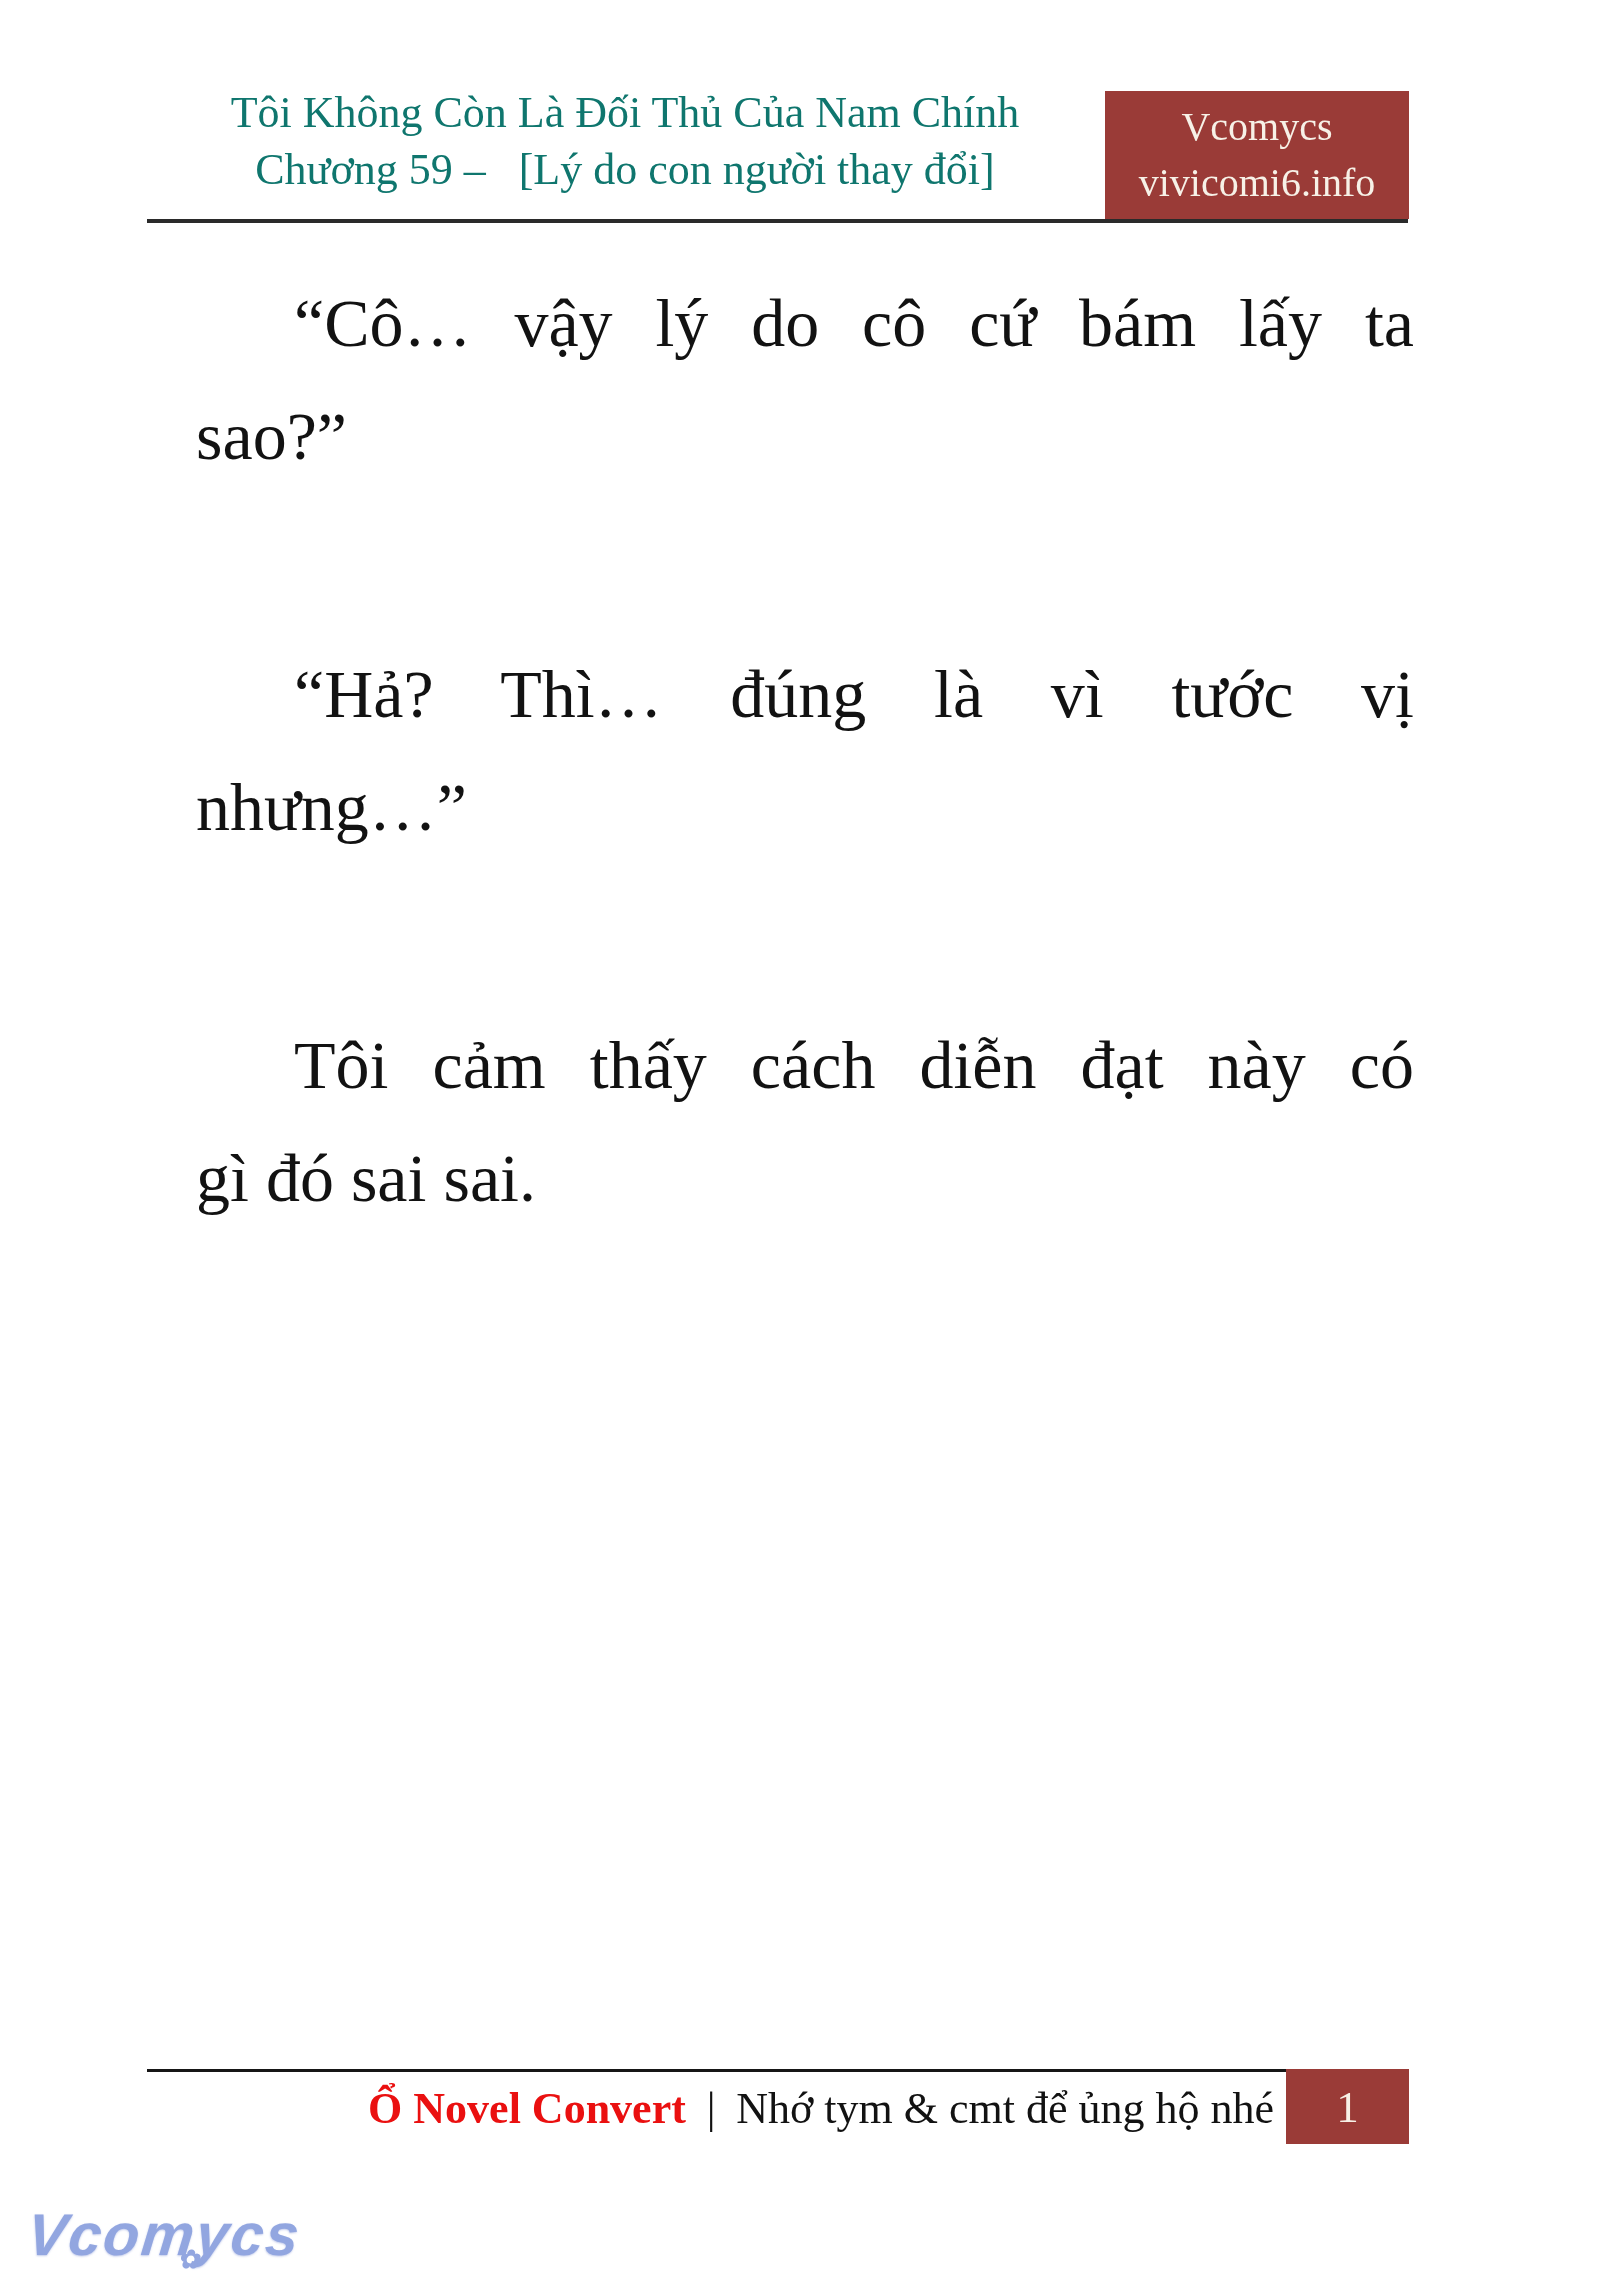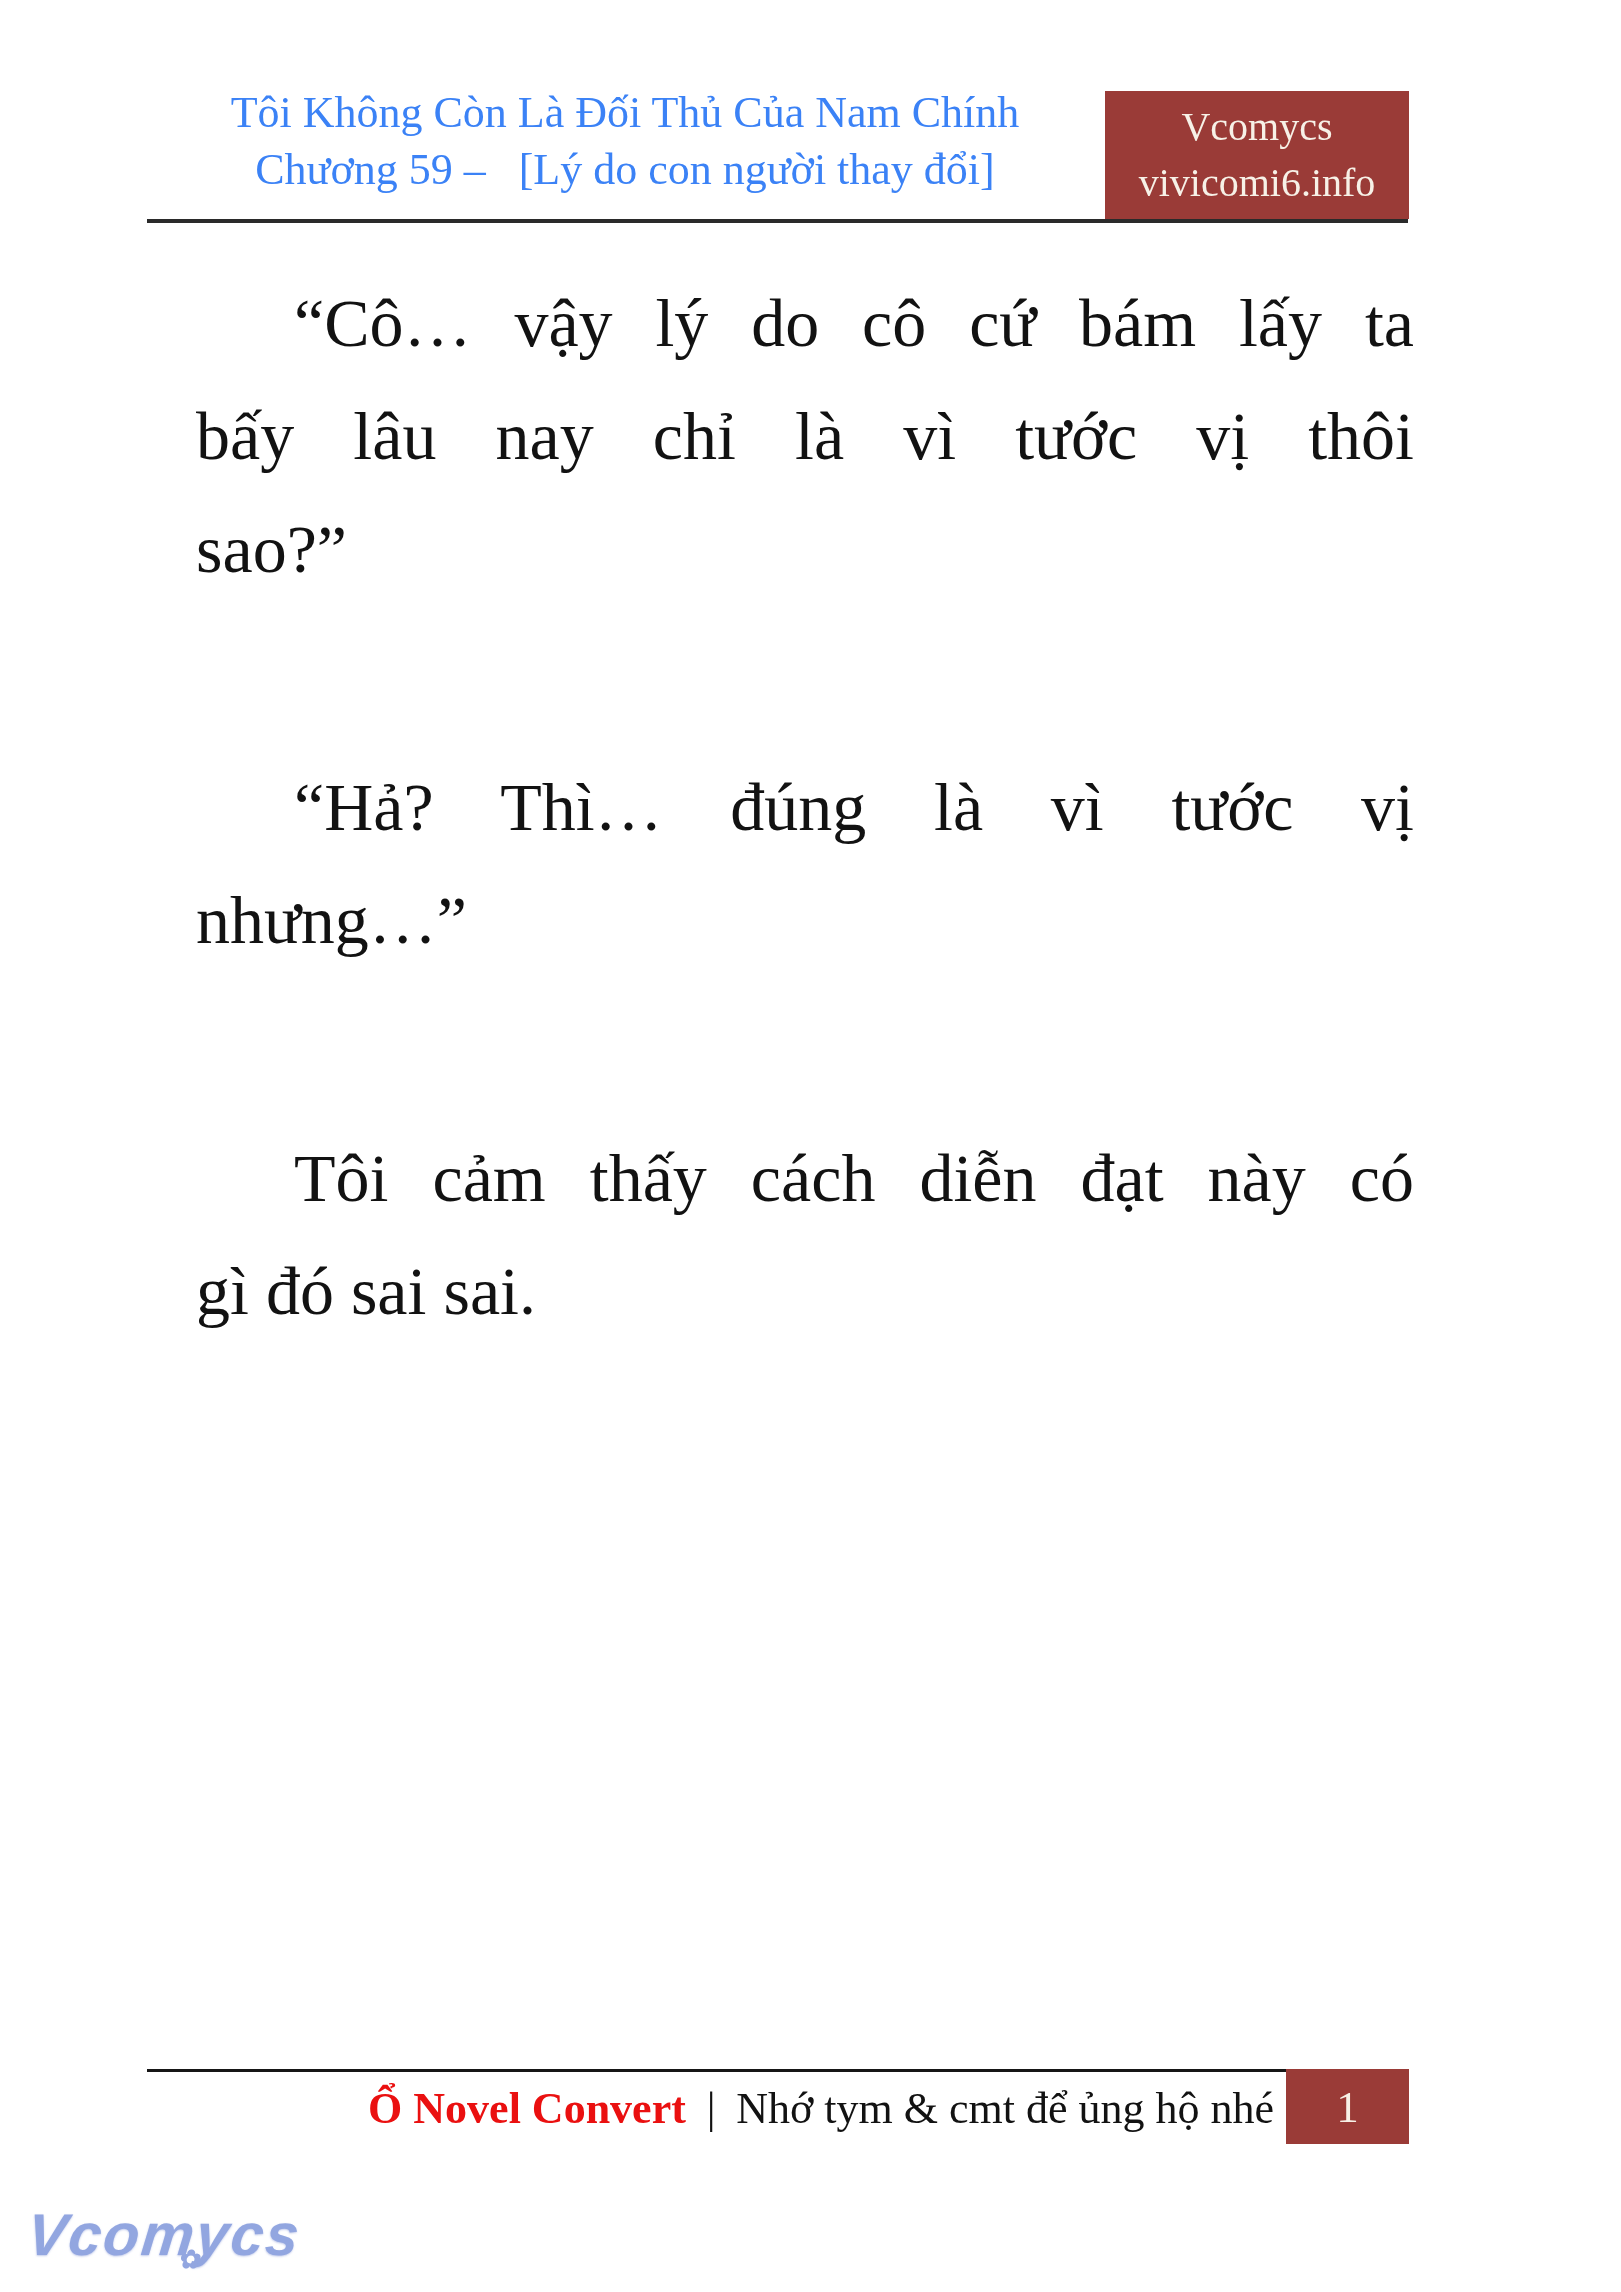--- a/index.html
+++ b/index.html
@@ -14,21 +14,21 @@
   }
 
   
   .header-titles {
     position: absolute;
     left: 147px; top: 84px;
     width: 956px;
     text-align: center;
     font-size: 44px;
     line-height: 57px;
-    color: #3b82f6;
+    color: #0f766e;
     white-space: nowrap;
   }
   .brand-box {
     position: absolute;
     left: 1105px; top: 91px;
     width: 304px; height: 128px;
     display: flex;
     flex-direction: column;
     justify-content: center;
     align-items: center;
@@ -129,21 +129,20 @@
   <div class="brand-box" style="background-color: rgb(154, 59, 55); color: rgb(247, 241, 231);">
     <div>Vcomycs</div>
     <div>vivicomi6.info</div>
   </div>
 
   <div class="header-rule"></div>
 
   <main class="body-text" id="body-text">
       <p class="paragraph">
         <span class="line first">“Cô… vậy lý do cô cứ bám lấy ta</span>
-        <span class="line">bấy lâu nay chỉ là vì tước vị thôi</span>
         <span class="line last">sao?”</span>
       </p>
       <p class="paragraph">
         <span class="line first">“Hả? Thì… đúng là vì tước vị</span>
         <span class="line last">nhưng…”</span>
       </p>
       <p class="paragraph">
         <span class="line first">Tôi cảm thấy cách diễn đạt này có</span>
         <span class="line last">gì đó sai sai.</span>
       </p>

